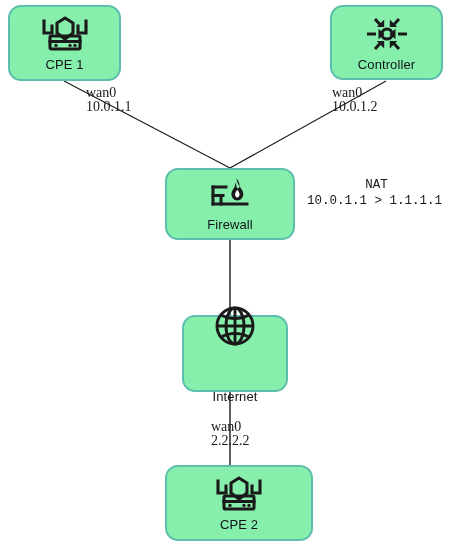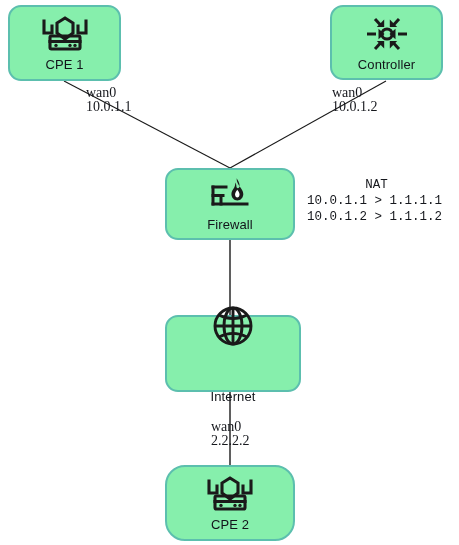--- a/index.html
+++ b/index.html
@@ -73,22 +73,22 @@
     display: block;
     text-align: center;
     padding-left: 4px;
   }
   .annotation .ann-row { display: block; text-align: right; }
 
   
   #node-cpe1      { left: 8px;   top: 5px;   width: 113px; height: 76px; }
   #node-controller{ left: 330px; top: 5px;   width: 113px; height: 75px; }
   #node-firewall  { left: 165px; top: 168px; width: 130px; height: 72px; }
-  #node-internet  { left: 165px; top: 315px; width: 136px; height: 77px; gap: 38px; }
-  #node-cpe2      { left: 165px; top: 465px; width: 130px; height: 76px; border-radius: 20px; }
+  #node-internet  { left: 182px; top: 315px; width: 106px; height: 77px; gap: 38px; }
+  #node-cpe2      { left: 165px; top: 465px; width: 148px; height: 76px; }
 
   
   #label-cpe1-fw    { left: 86px;  top: 86px; text-align: left; }
   #label-ctrl-fw    { left: 332px; top: 86px; text-align: left; }
   #label-inet-cpe2  { left: 211px; top: 420px; text-align: left; }
   #annotation-nat   { left: 307px; top: 177px; font-family: Liberation Mono, monospace; }
 </style>
 </head>
 <body>
 
@@ -240,16 +240,15 @@
   </div>
 
   <div class="edge-label" id="label-inet-cpe2">
     <span class="l1">wan0</span>
     <span class="l2">2.2.2.2</span>
   </div>
 
   <div class="annotation" id="annotation-nat">
     <span class="ann-title">NAT</span>
     <span class="ann-row">10.0.1.1 &gt; 1.1.1.1</span>
-    <span class="ann-row">10.0.1.2 &gt; 1.1.1.2</span>
   </div>
 
 </div>
 
 </body></html>

